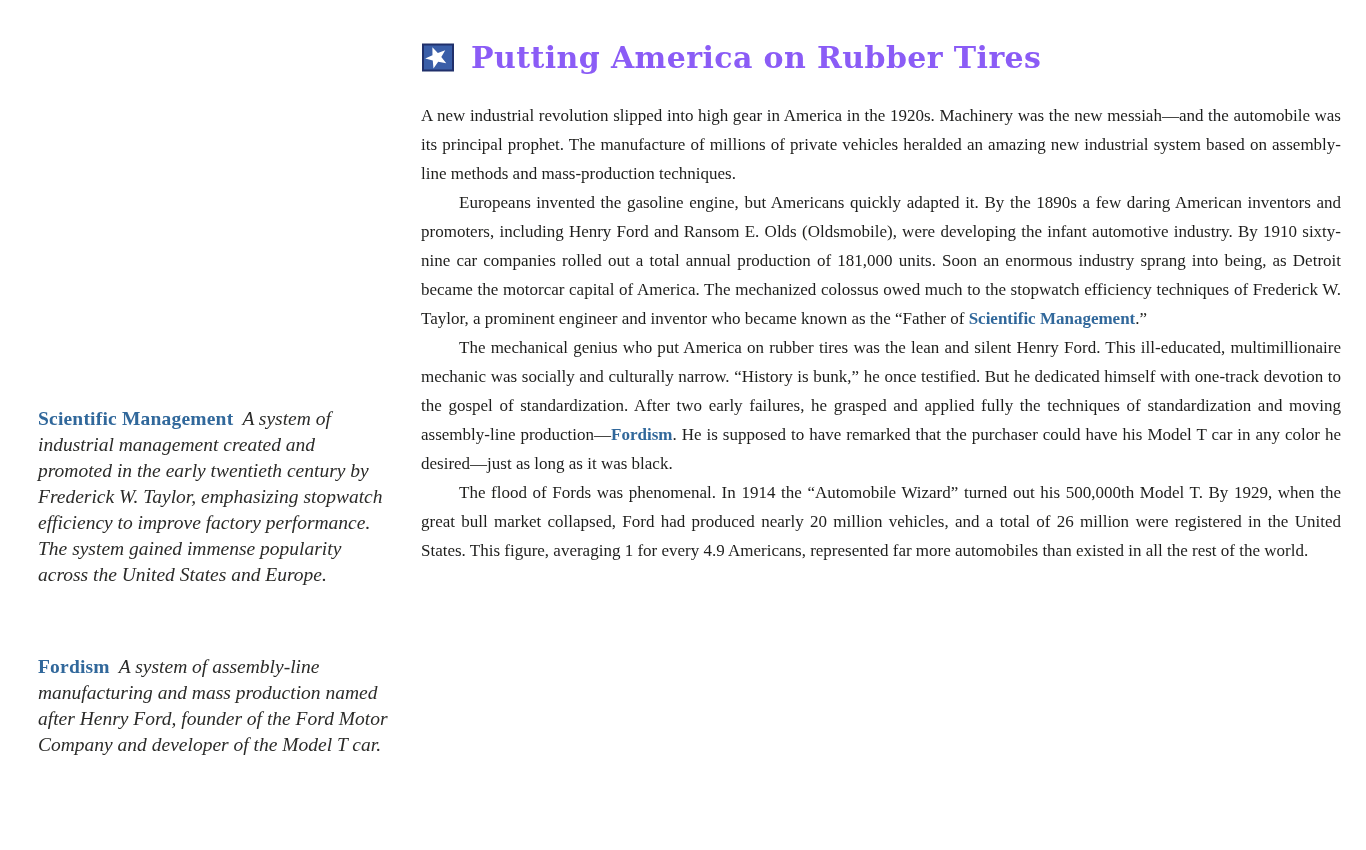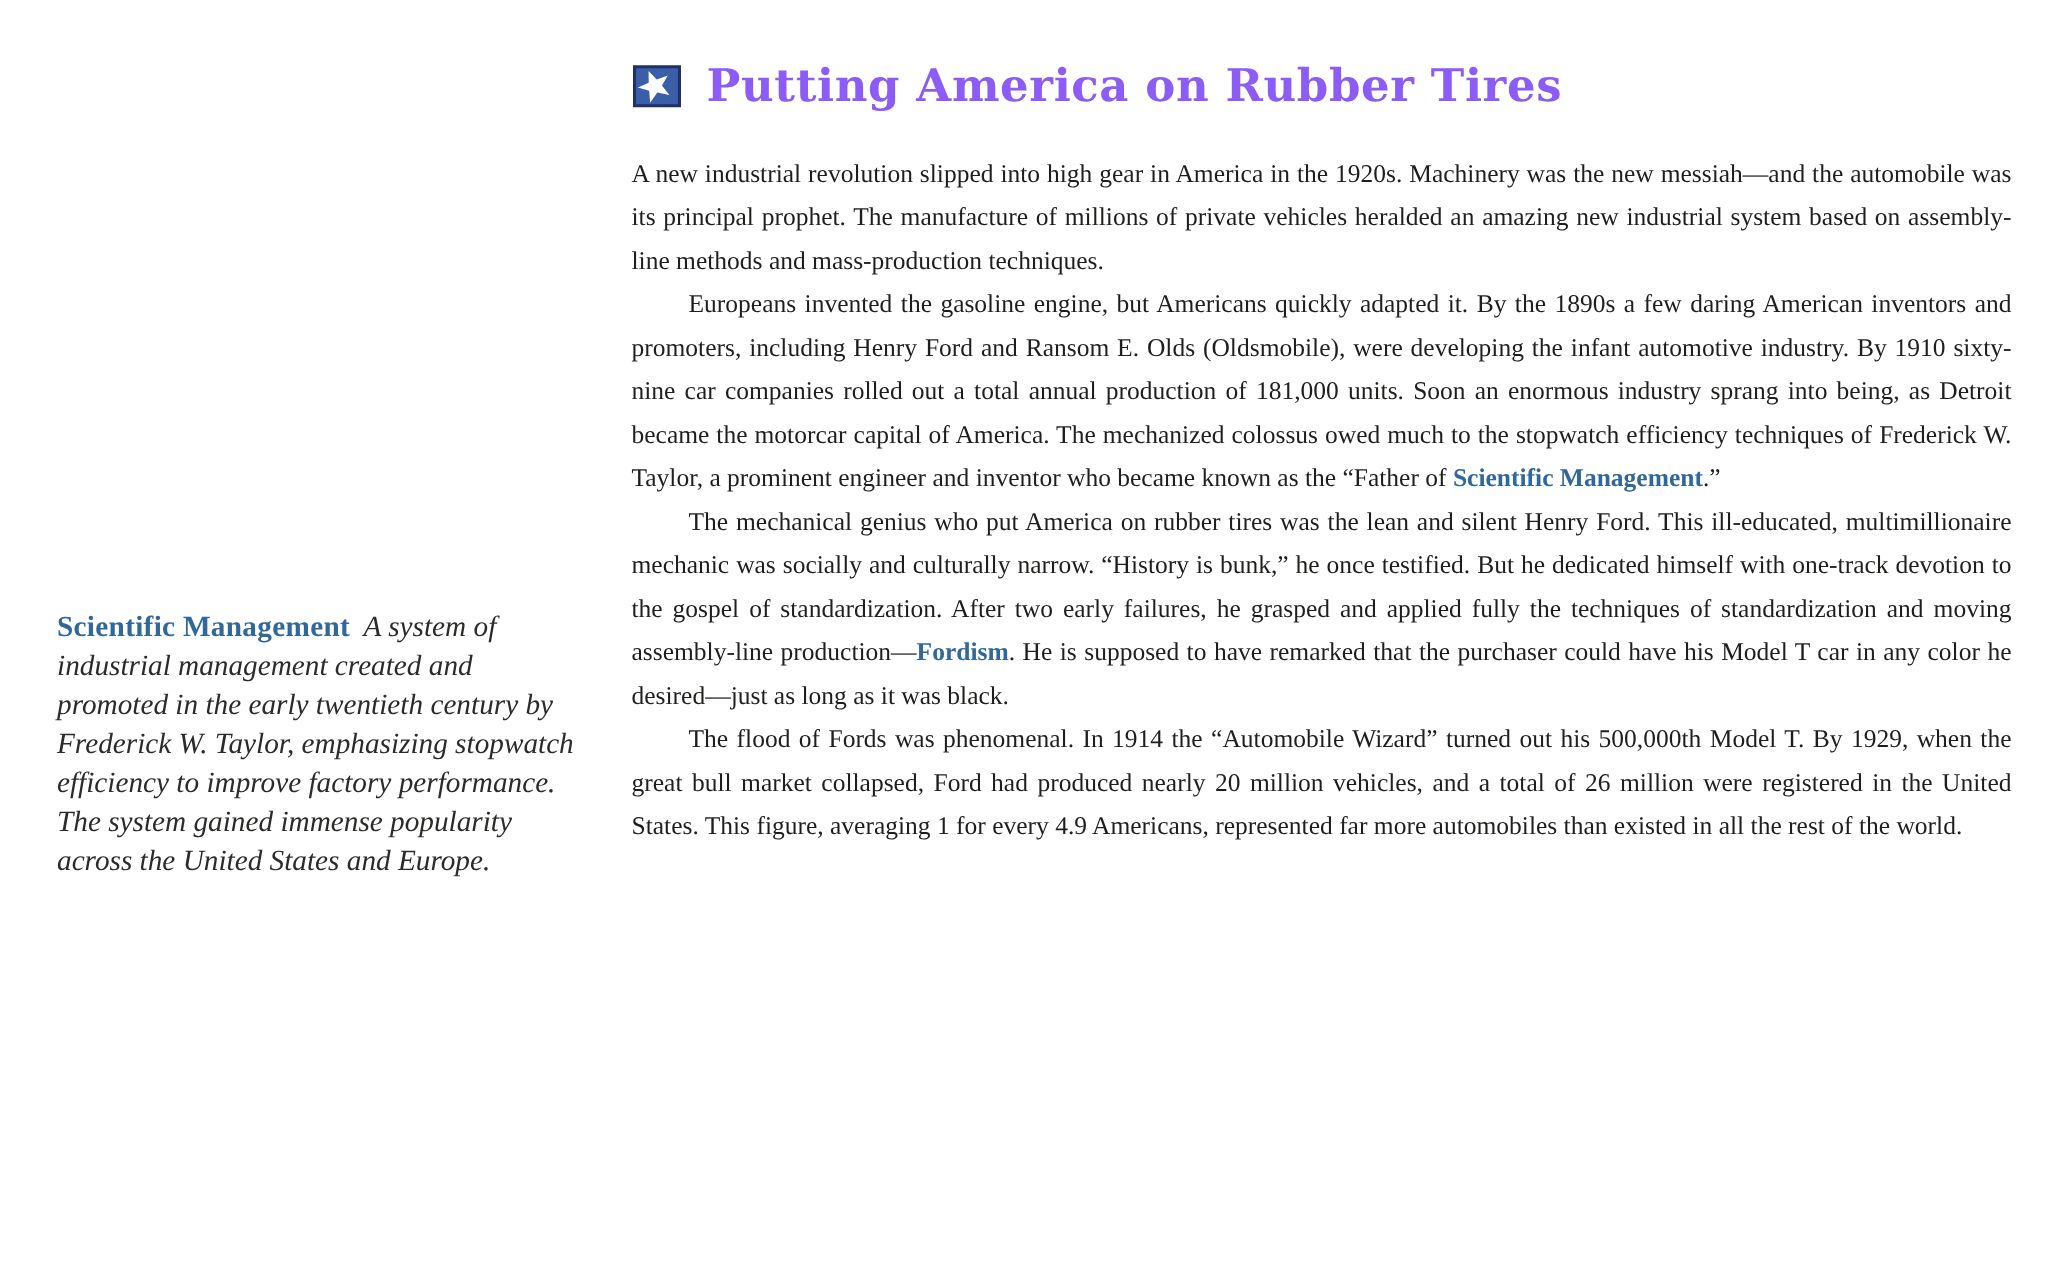--- a/index.html
+++ b/index.html
@@ -69,20 +69,23 @@
 </style>
 </head>
 <body>
 
 <div class="page">
 
   <div class="margin-col">
     <p class="margin-note">
       <span class="term">Scientific Management</span><span>A system of industrial management created and promoted in the early twentieth century by Frederick W. Taylor, emphasizing stopwatch efficiency to improve factory performance. The system gained immense popularity across the United States and Europe.</span>
     </p>
+    <p class="margin-note">
+      <span class="term">Fordism</span><span>A system of assembly-line manufacturing and mass production named after Henry Ford, founder of the Ford Motor Company and developer of the Model T car.</span>
+    </p>
   </div>
 
   <div class="main-col">
 
     <div class="heading-row">
       <svg class="star-box" width="33" height="29" viewBox="0 0 33 29" aria-hidden="true">
         <rect x="2" y="1.5" width="30" height="26" fill="#3a5ea8" stroke="#20306b" stroke-width="2"></rect>
         <g transform="translate(15.5,14.5) rotate(-22)">
           <path d="M0,-11 L2.9,-3.6 L10.8,-3.4 L4.6,1.4 L6.9,9 L0,4.5 L-6.9,9 L-4.6,1.4 L-10.8,-3.4 L-2.9,-3.6 Z" fill="#ffffff"></path>
         </g>

